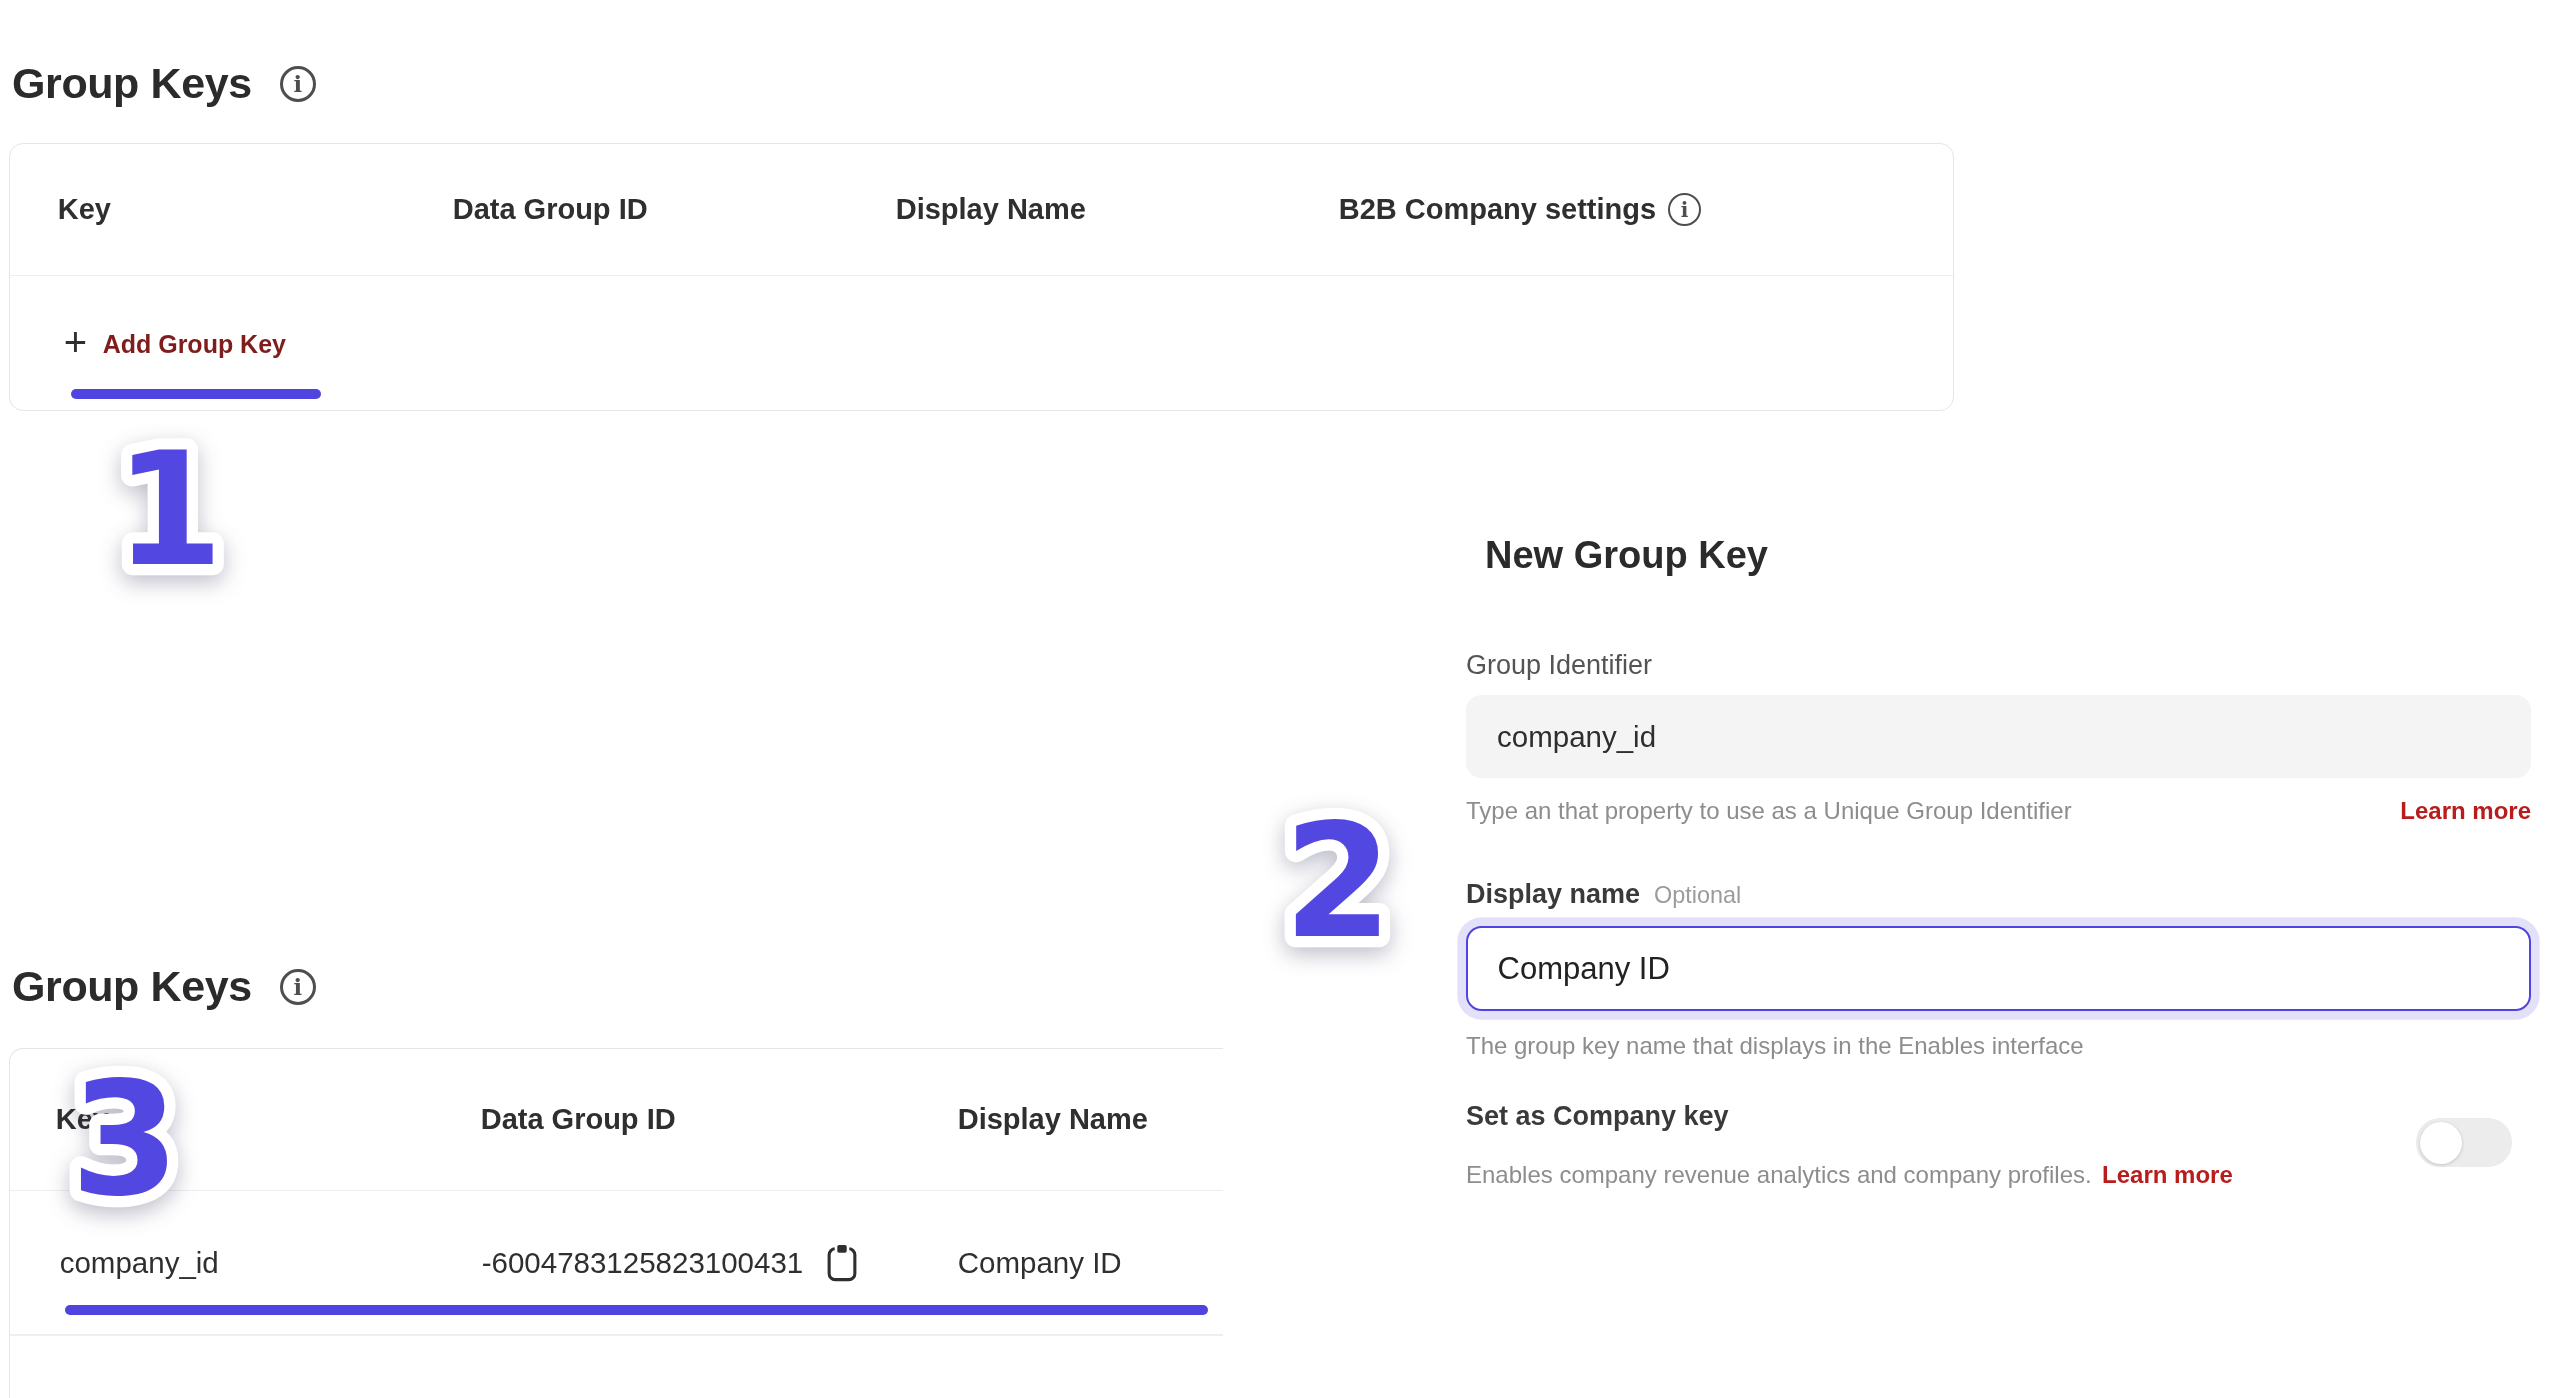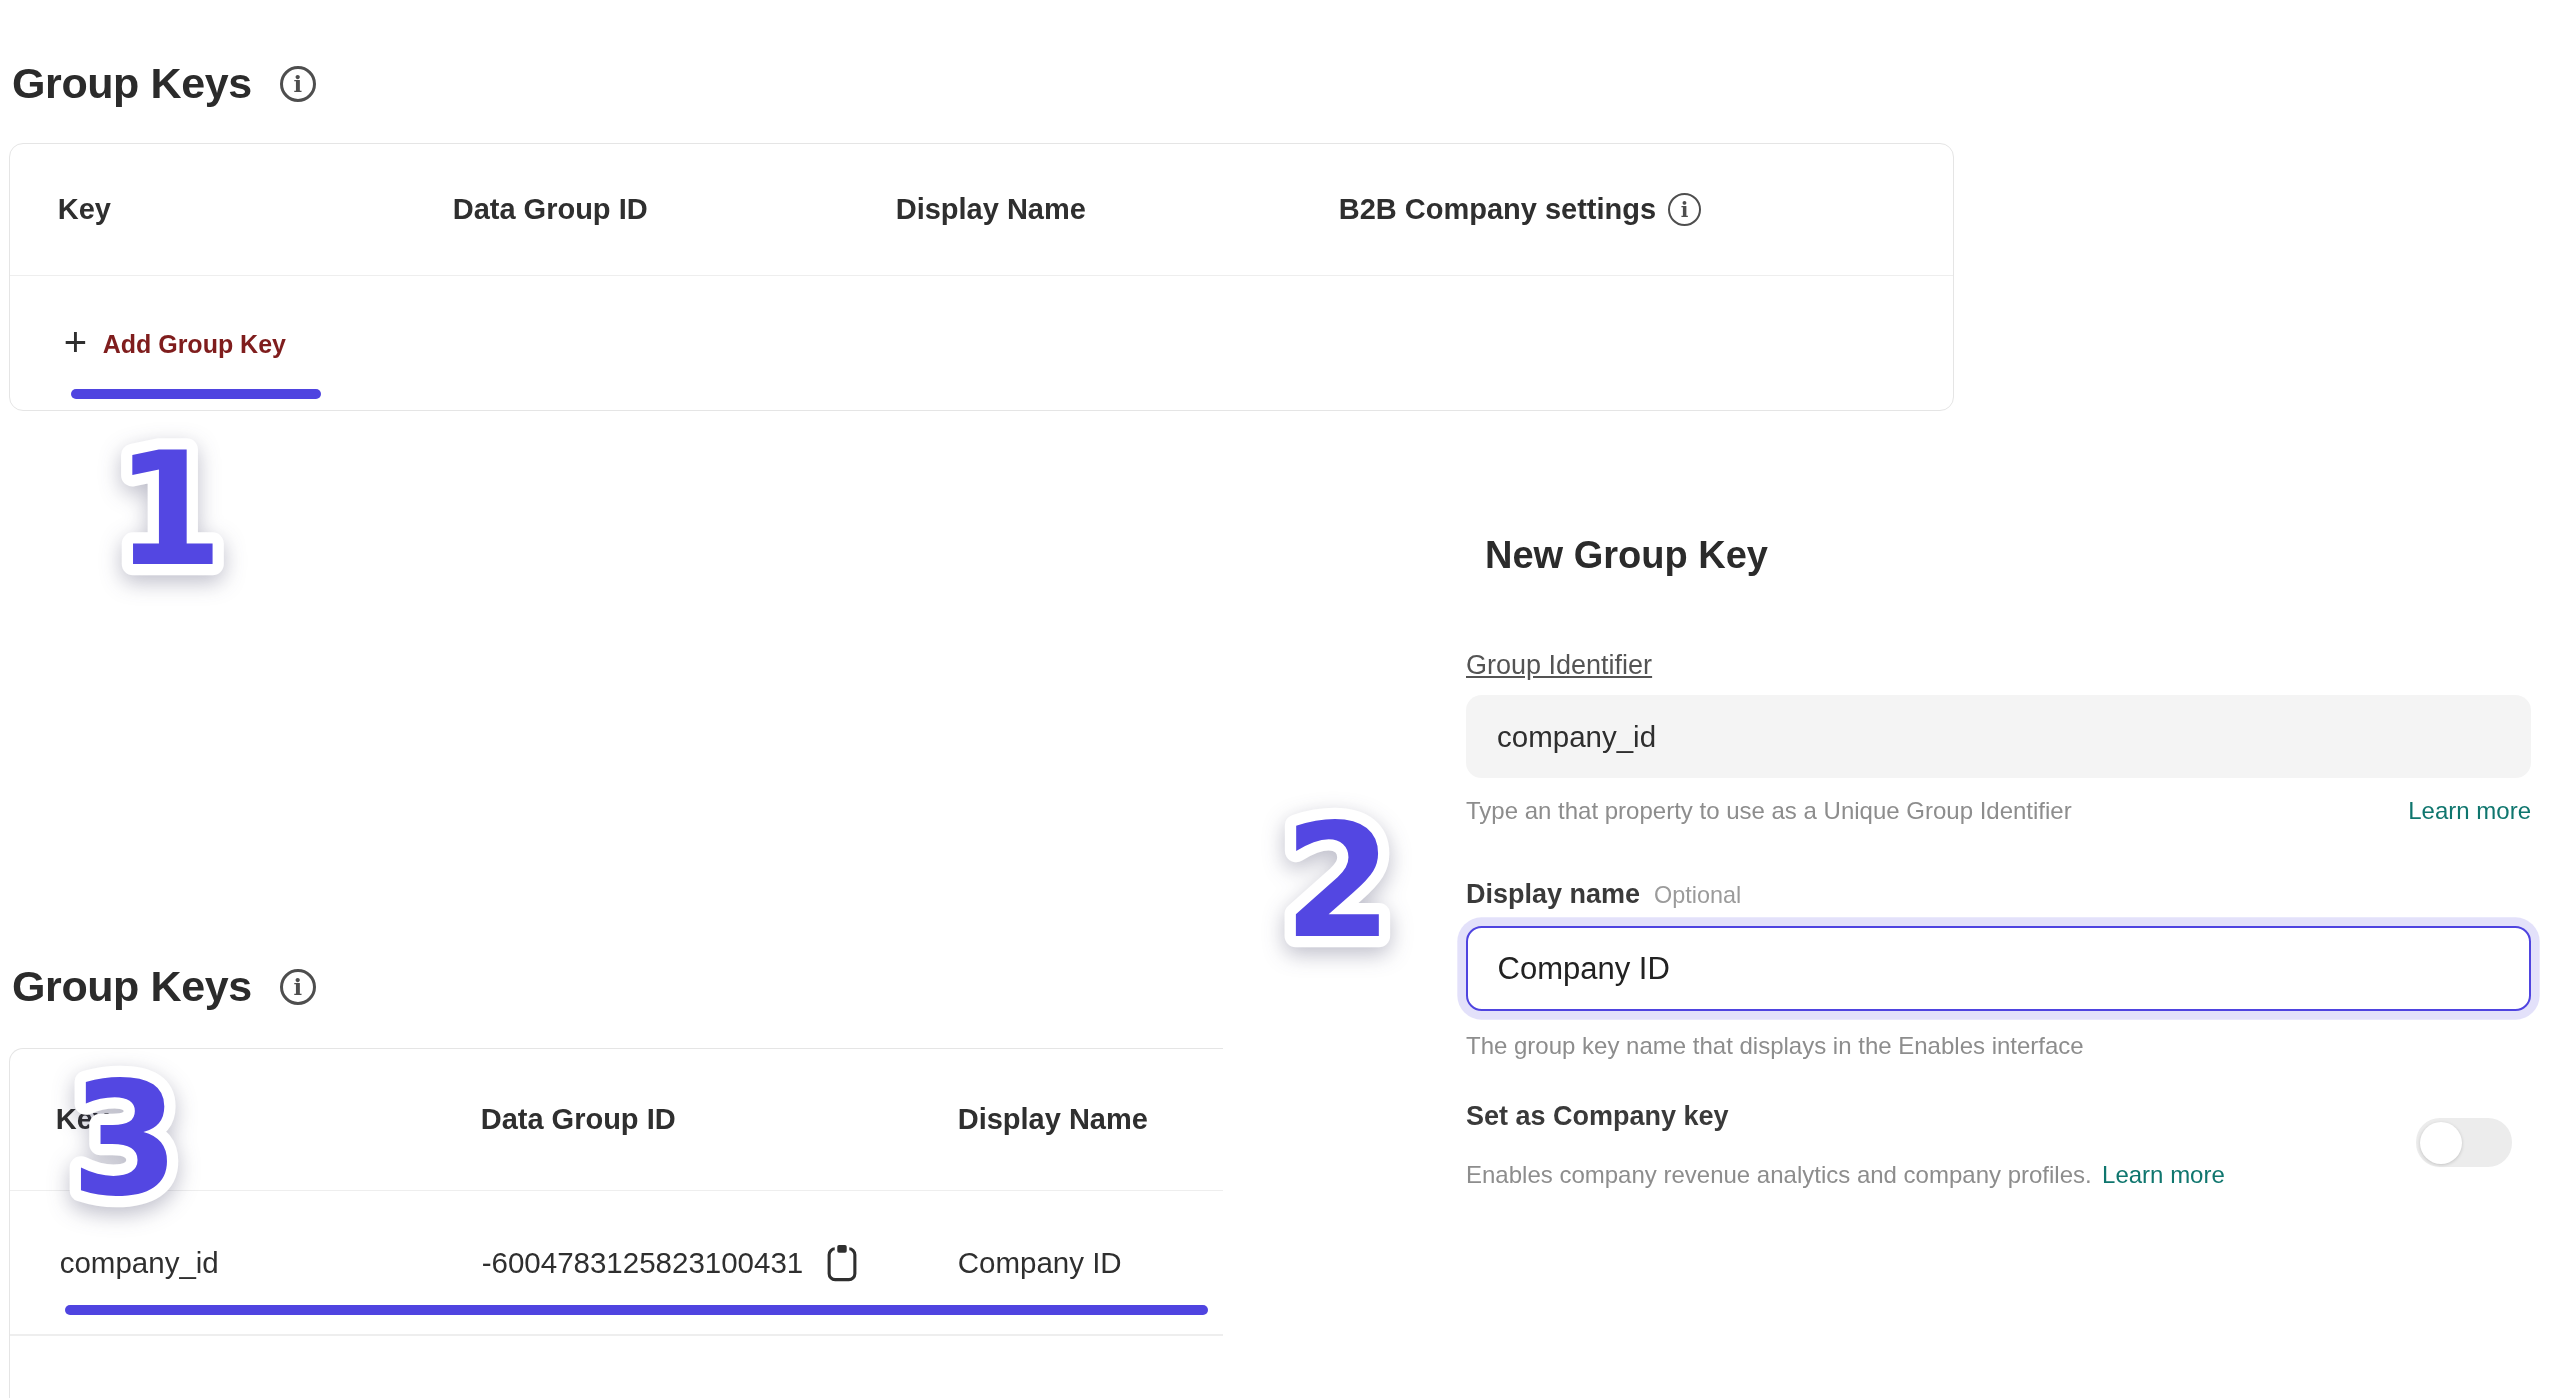--- a/index.html
+++ b/index.html
@@ -35,21 +35,21 @@
   .field-label-row { position:absolute; display:flex; align-items:baseline; gap:14px; }
   .lbl-strong { font-size:27px; font-weight:600; color:#3a3a3a; }
   .lbl-opt { font-size:23.4px; color:#9b9b9b; }
   .input-plain { position:absolute; background:#f4f4f4; border-radius:15.6px; border:none;
                  display:flex; align-items:center; padding-left:31px; font-size:29.5px; color:#2e2e2e; }
   .input-focus { position:absolute; background:#ffffff; border:2.6px solid #4f44e0; border-radius:15.6px;
                  box-shadow:0 0 0 8.7px rgba(82,70,224,0.16);
                  display:flex; align-items:center; padding-left:29.5px; font-size:31px; color:#222222; }
   .helper-row { position:absolute; display:flex; justify-content:space-between; align-items:baseline; }
   .helper { font-size:24px; color:#8d8d8d; }
-  .link { font-size:24px; color:#0f766e; font-weight:400; text-decoration:none; cursor:pointer; }
+  .link { font-size:24px; color:#b91c1c; font-weight:700; text-decoration:none; cursor:pointer; }
 
   .toggle { position:absolute; width:96px; height:49px; background:#ececec; border-radius:24px; cursor:pointer; }
   .knob { position:absolute; left:3.5px; top:3.5px; width:42px; height:42px; background:#ffffff; border-radius:50%;
           box-shadow:0 0.9px 3.5px rgba(0,0,0,0.18); }
 
   .actions { position:absolute; display:flex; align-items:center; justify-content:flex-end; gap:43px; }
   .btn-text { font-size:29px; font-weight:600; color:#2e2e2e; cursor:pointer; }
   .btn-primary { min-width:106px; height:66px; background:#4f44e0; border:none; border-radius:12px;
                  color:#ffffff; font-size:29px; font-weight:600; font-family:"Liberation Sans",sans-serif;
                  display:flex; align-items:center; justify-content:center; padding:0 26px; cursor:pointer; }
@@ -95,21 +95,21 @@
     </div>
     <div class="underline" style="left:61px; top:245px; width:250px;"></div>
   </div>
 
   <svg class="step-num" style="left:104px; top:424px; filter:drop-shadow(0 7.8px 10.4px rgba(40,40,80,0.30));" width="130" height="187" viewBox="0 0 150 215">
     <text x="50%" y="161" text-anchor="middle">1</text>
   </svg>
 
   <div class="form-title" style="left:1466px; top:534px;">New Group Key</div>
 
-  <div class="field-label" style="left:1466px; top:650px;text-decoration:underline;">Group Identifier</div>
+  <div class="field-label" style="left:1466px; top:650px;">Group Identifier</div>
   <div class="input-plain" style="left:1466px; top:695px; width:1065px; height:83px;">
     <span>company_id</span>
   </div>
   <div class="helper-row" style="left:1466px; top:797px; width:1065px;">
     <span class="helper">Type an that property to use as a Unique Group Identifier</span>
     <a class="link">Learn more</a>
   </div>
 
   <div class="field-label-row" style="left:1466px; top:879px;">
     <span class="lbl-strong">Display name</span>

